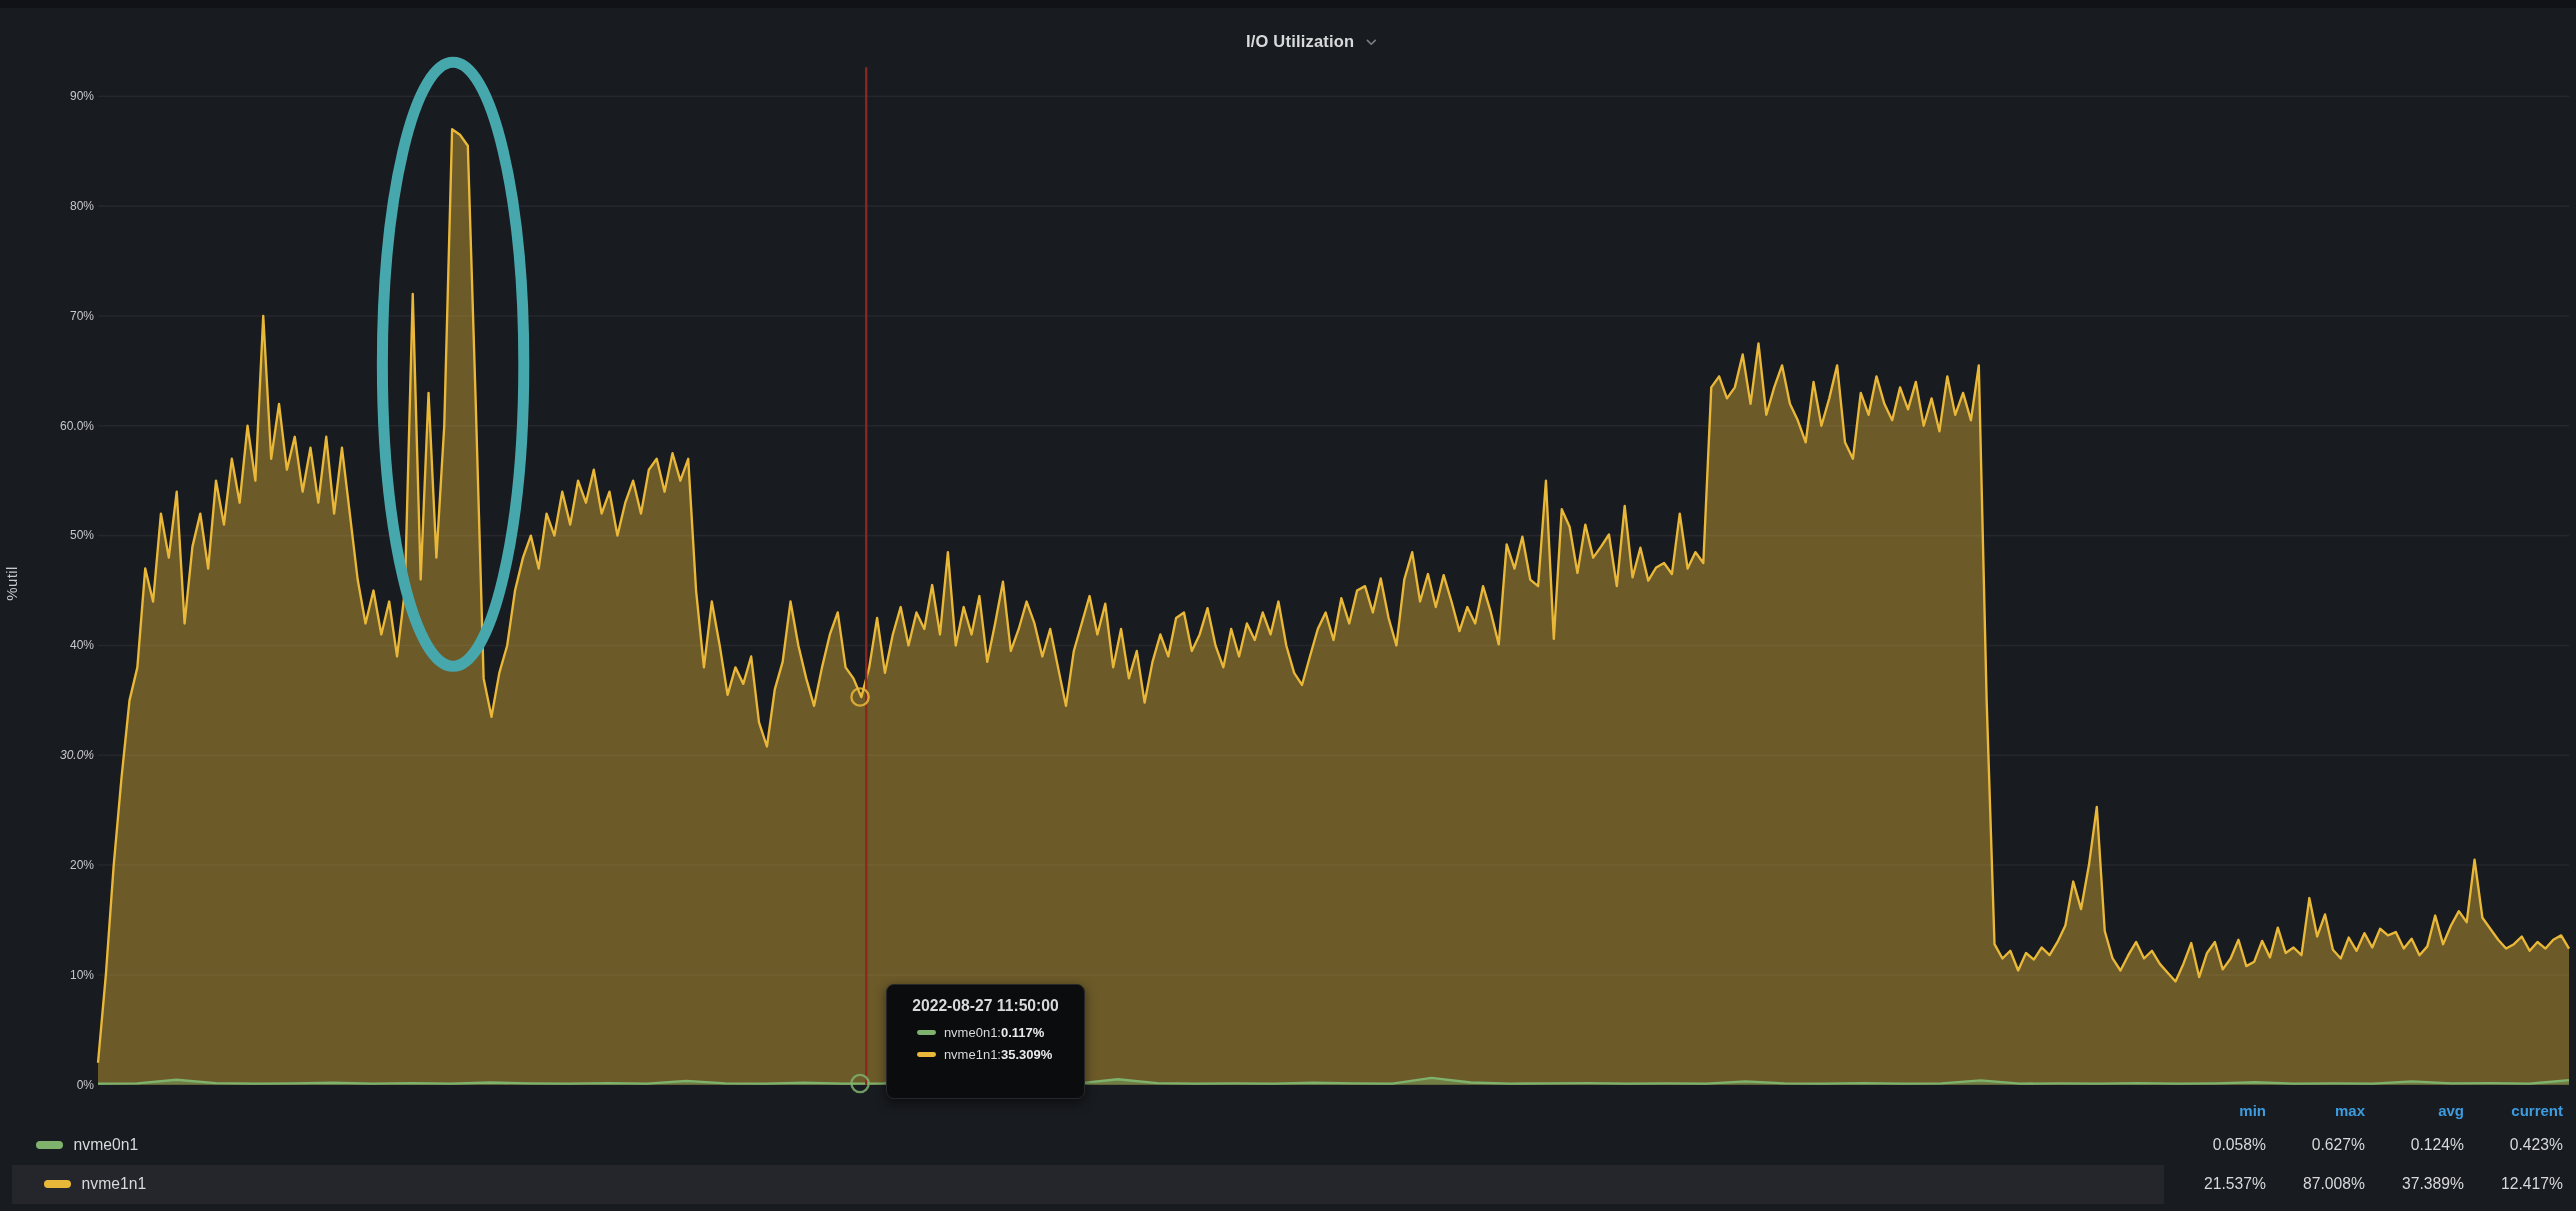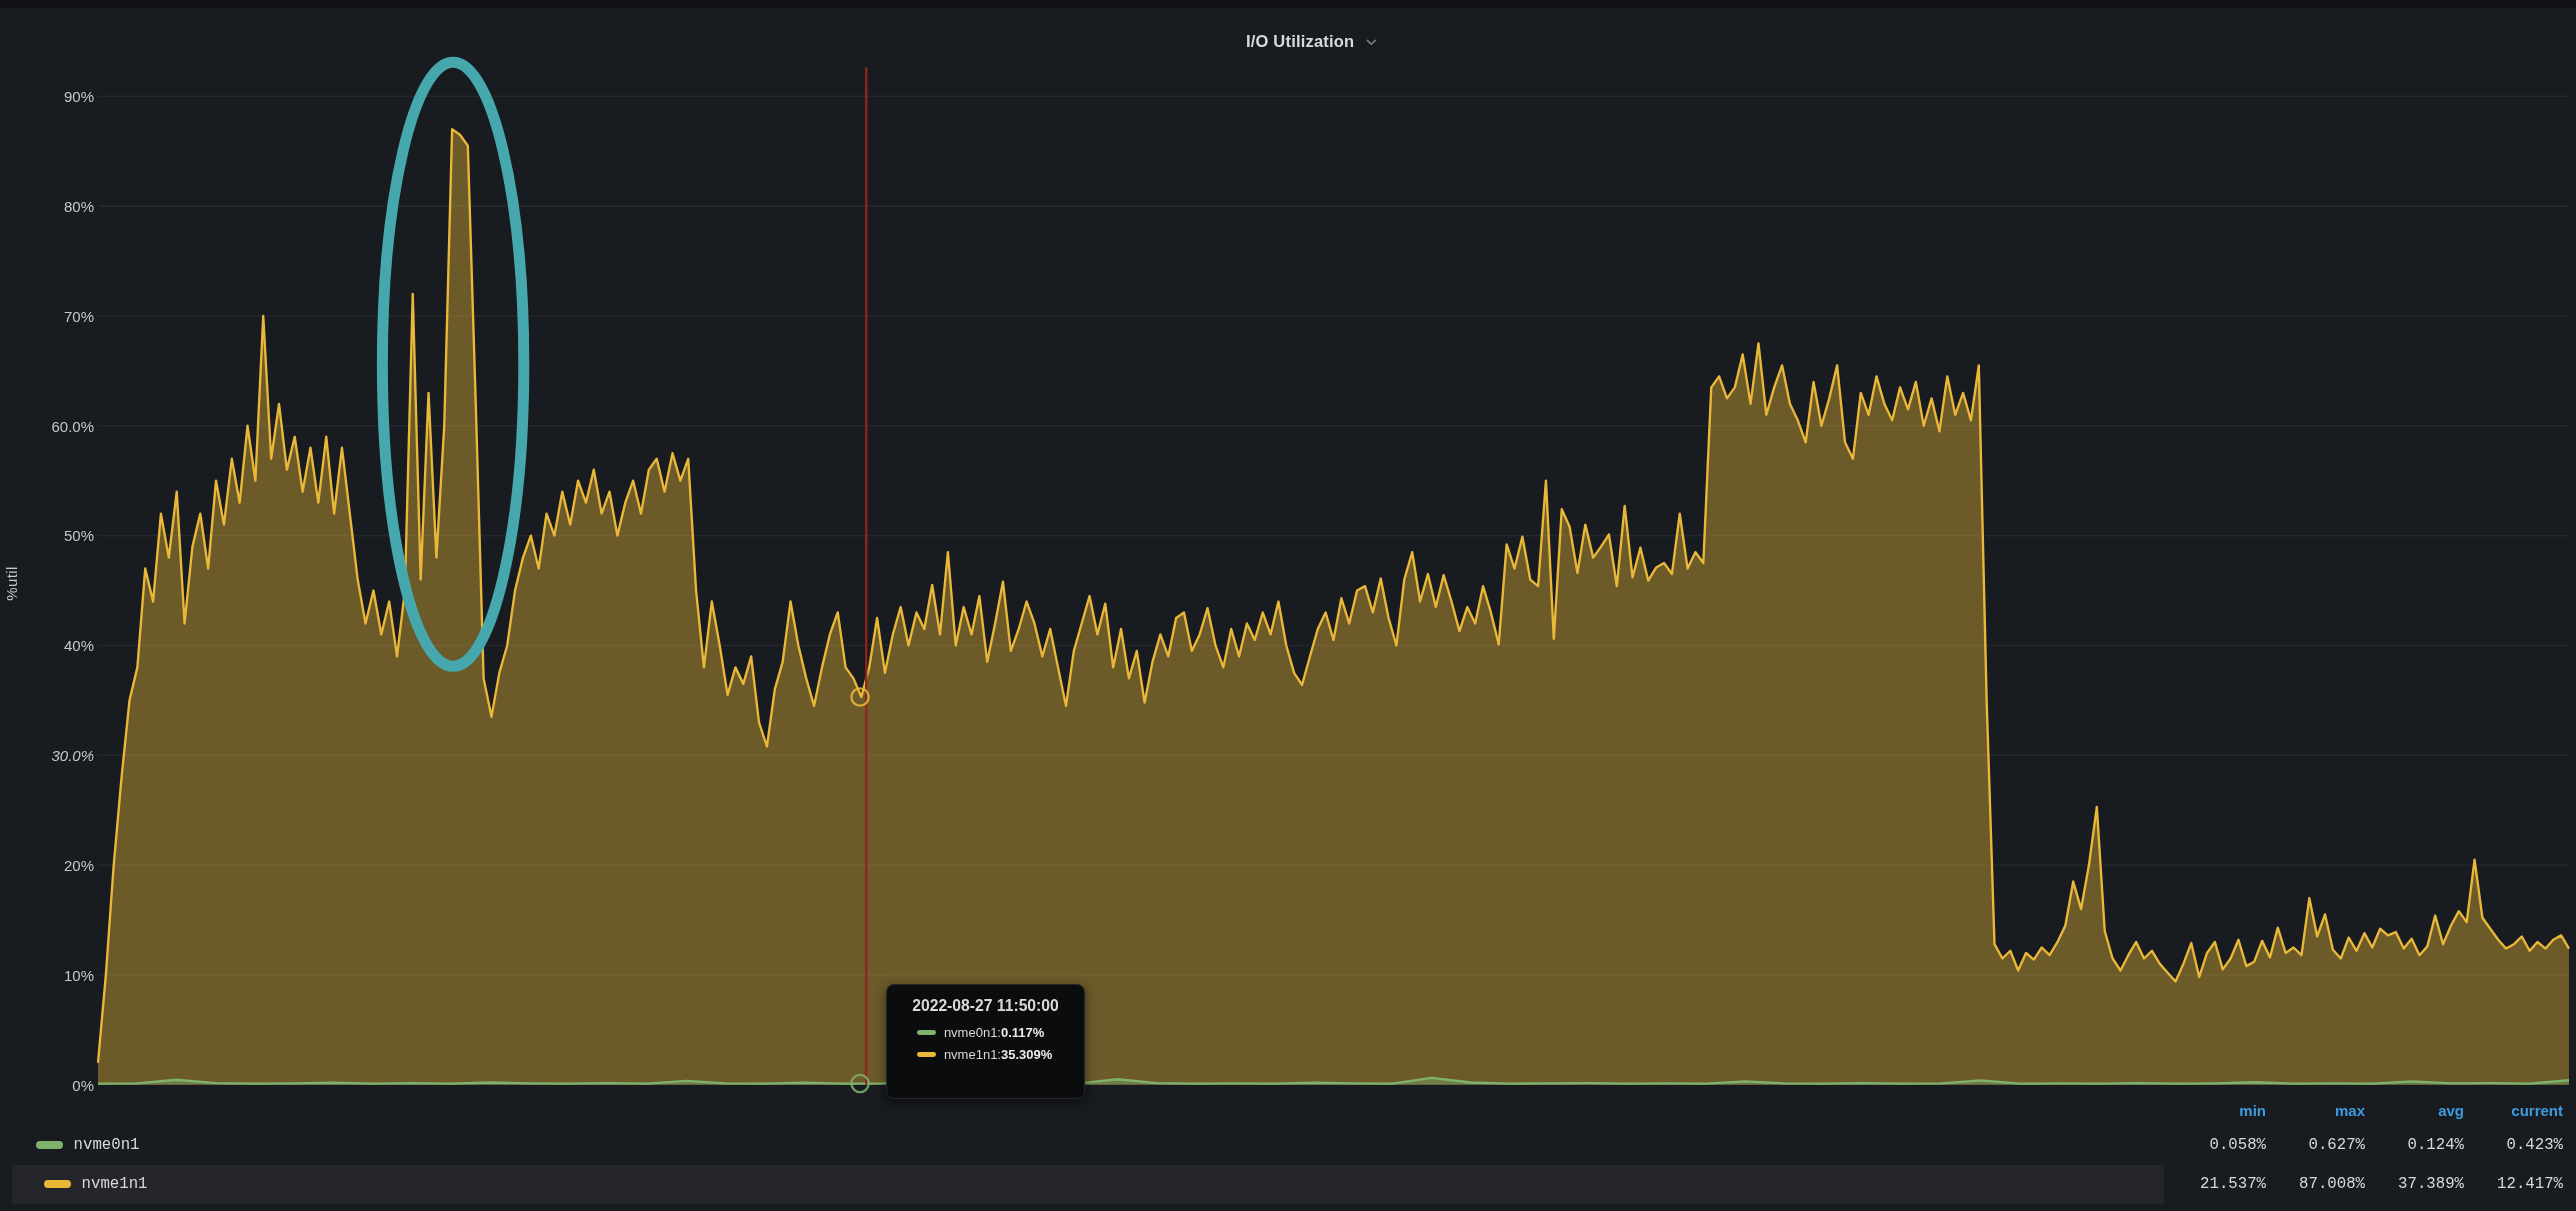--- a/index.html
+++ b/index.html
@@ -2,37 +2,37 @@
 <html style="font-size:12.6px"><head>
 <meta charset="utf-8">
 <style>
   html,body{margin:0;padding:0;background:#111217;font-family:"Liberation Sans",sans-serif;}
   #stage{position:relative;width:2576px;height:1212px;background:#111217;overflow:hidden;}
   #panel{position:absolute;left:0;top:7.9px;width:2576px;height:1204px;background:#181b1f;}
   #panel-header{position:absolute;left:0;top:15.7px;width:100%;height:35px;display:flex;align-items:center;justify-content:center;gap:11px;cursor:pointer;margin-left:24px;}
   #panel-title{color:#d8d9da;font-size:16.5px;font-weight:700;letter-spacing:0.2px;}
   .chev{width:12.6px;height:12.6px;opacity:.75;margin-top:3.1px;}
   
-  .ytick{position:absolute;right:2482px;width:86px;text-align:right;color:#c7c8cc;font-size:15px;transform:translateY(-50%);}
+  .ytick{position:absolute;right:2482px;width:86px;text-align:right;color:#c7c8cc;font-size:12px;transform:translateY(-50%);}
   #yaxis-label{position:absolute;left:-6.3px;top:567px;transform:rotate(-90deg);color:#c7c8cc;font-size:15px;letter-spacing:0.4px;}
   
   #plot{position:absolute;left:98px;top:59px;width:2471px;height:1018px;}
   #plot svg{position:absolute;left:0;top:0;overflow:visible;}
   
   #tooltip{position:absolute;left:886px;top:976px;width:199px;min-height:115px;background:#0b0c0e;border:0.8px solid #26272b;border-radius:7.9px;box-shadow:0 3.1px 11px rgba(0,0,0,.5);padding:11px 14px 11px 14px;box-sizing:border-box;}
   #tooltip-title{color:#d8d9da;font-size:15.7px;font-weight:700;text-align:center;margin:1.6px 0 9.4px 0;}
   .tt-row{display:flex;align-items:center;margin:7px 16px;color:#d8d9da;font-size:13px;}
   .tt-swatch{width:19px;height:4.7px;border-radius:2.4px;margin-right:7.9px;flex:0 0 auto;}
   .tt-label{flex:0 0 auto;}
   .tt-val{flex:1;text-align:left;font-weight:700;color:#e9eaeb;}
   
   #legend{position:absolute;left:12px;top:1091px;width:2152px;}
   .lg-headers{position:relative;height:27px;}
   .lg-head{position:absolute;top:3.1px;color:#3d9ce0;font-size:15px;font-weight:700;text-align:right;width:102px;cursor:pointer;}
-  .lg-row{position:relative;height:39px;display:flex;align-items:center;cursor:pointer;font-family:Liberation Mono, monospace;}
+  .lg-row{position:relative;height:39px;display:flex;align-items:center;cursor:pointer;}
   .lg-row.hl{background:#24262c;padding-left:8px;}
   .lg-swatch{width:27px;height:7.9px;border-radius:3.9px;margin-left:23.6px;flex:0 0 auto;}
   .lg-name{color:#d8d9da;font-size:15.7px;margin-left:11px;}
   .lg-stat{position:absolute;top:50%;transform:translateY(-50%);width:102px;text-align:right;color:#d8d9da;font-size:15.7px;}
 </style>
 </head>
 <body>
 
 <div id="stage">
   <div id="panel">

